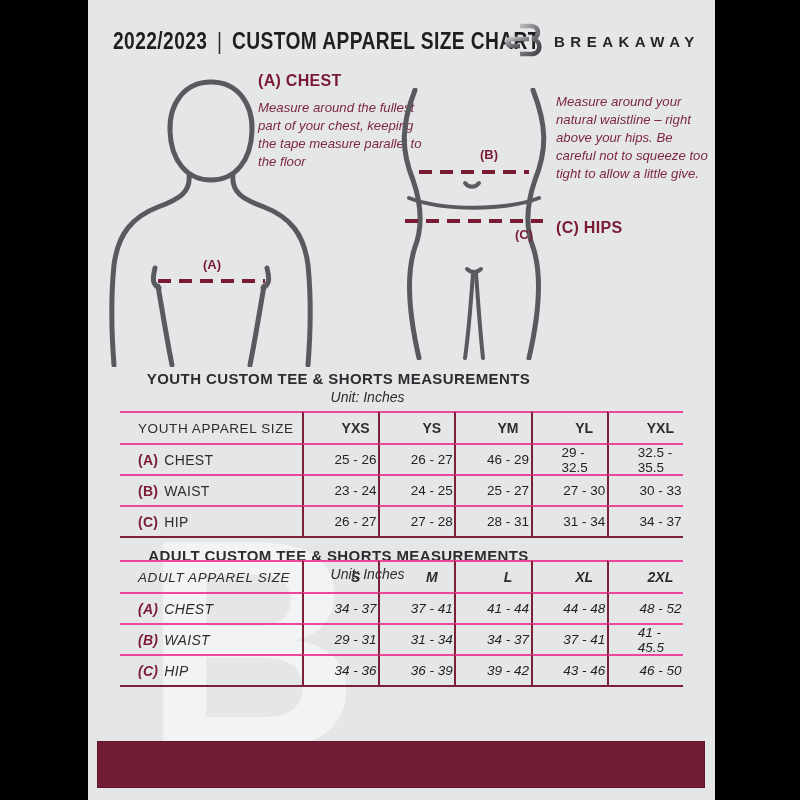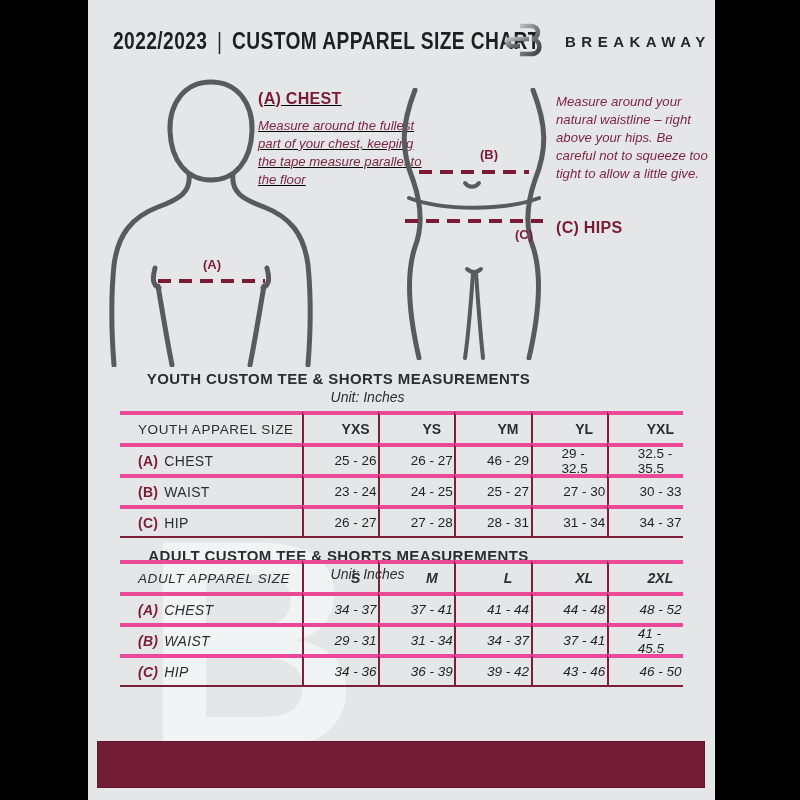--- a/index.html
+++ b/index.html
@@ -13,21 +13,21 @@
     background:#e5e6e8; overflow:hidden;
   }
   
   .doc-title {
     position:absolute; left:25px; top:27px; white-space:nowrap;
     transform:scaleX(0.8); transform-origin:left center;
     font-weight:700; font-size:24px; color:#1e1f21; letter-spacing:0.5px; z-index:2;
   }
   .doc-title .sep { font-weight:400; margin:0 12px; color:#2a2b2d; }
   .brand {
-    position:absolute; left:415px; top:20px; display:flex; align-items:center; gap:20px; z-index:2;
+    position:absolute; left:415px; top:20px; display:flex; align-items:center; gap:9px; z-index:2;
   }
   .brand-word { font-weight:700; font-size:15px; letter-spacing:5.5px; color:#262729; }
   
   .fig { position:absolute; z-index:2; }
   .fig-body { stroke:#595a5d; stroke-width:5; fill:none; stroke-linecap:round; }
   .dash { stroke:#7a1b33; stroke-width:4; stroke-dasharray:13 8; }
   .fig-label { font-family:"Liberation Sans",sans-serif; font-weight:700; font-size:13px; fill:#7a1b33; }
   .measure-block { position:absolute; width:168px; z-index:2; }
   .measure-heading { font-weight:700; font-size:16px; color:#7a1b33; letter-spacing:0.3px; }
   .measure-body {
@@ -43,21 +43,21 @@
     position:absolute; left:0; width:559px; text-align:center;
     font-style:italic; font-size:14px; color:#2c2d2f; z-index:2;
   }
   
   .size-table {
     position:absolute; left:32px; width:563px; z-index:2;
     display:grid; grid-template-columns:182px repeat(5, 1fr);
     border-bottom:2px solid #7e1f38;
   }
   .cell {
-    border-top:4px solid #ec4899; height:31px;
+    border-top:2px solid #ec4899; height:31px;
     display:flex; align-items:center; justify-content:center;
     font-size:13.5px; color:#1f2022;
   }
   .cell.hdr { height:32px; font-weight:700; font-size:14px; color:#2c2d2f; }
   .cell.rowhead {
     justify-content:flex-start; padding-left:18px; font-weight:400;
     font-size:14px; color:#2c2d2f; letter-spacing:0.3px;
   }
   .cell.rowhead.hdr { font-weight:400; font-size:13.5px; letter-spacing:0.6px; }
   .cell.vline { border-left:2px solid #7e1f38;padding-left:29px; }
@@ -104,21 +104,21 @@
     <svg class="fig" style="left:20px; top:72px;" width="205" height="295" viewBox="0 0 205 295">
       <path class="fig-body" d="M103,10 C129,10 145,31 144,59 C143,89 127,108 103,108 C79,108 63,89 62,59 C61,31 77,10 103,10 Z"></path>
       <path class="fig-body" d="M81,102 C83,120 72,127 50,135 C24,145 10,162 6,193 C3,223 3,255 6,293"></path>
       <path class="fig-body" d="M125,102 C123,120 134,127 156,135 C182,145 196,162 200,193 C203,223 203,255 200,293"></path>
       <path class="fig-body" d="M47,196 C44,208 45,213 51,216 M50,214 C55,243 59,268 64,293"></path>
       <path class="fig-body" d="M159,196 C162,208 161,213 155,216 M156,214 C151,243 147,268 142,293"></path>
       <line class="dash" x1="50" y1="209" x2="157" y2="209"></line>
       <text class="fig-label" x="104" y="197" text-anchor="middle">(A)</text>
     </svg>
 
-    <div class="measure-block" style="left:170px; top:90px;text-decoration:underline;">
+    <div class="measure-block" style="left:170px; top:72px;">
       <div class="measure-heading">(A) CHEST</div>
       <div class="measure-body">Measure around the fullest part of your chest, keeping the tape measure parallel to the floor</div>
     </div>
 
     <svg class="fig" style="left:300px; top:88px;" width="172" height="272" viewBox="0 0 172 272">
       <path class="fig-body" d="M27,2 C13,38 13,62 25,92 C33,115 35,138 27,159 C19,183 20,222 31,270"></path>
       <path class="fig-body" d="M145,2 C159,38 159,62 147,92 C139,115 137,138 145,159 C153,183 152,222 141,270"></path>
       <path class="fig-body" style="stroke-width:4" d="M77,95 C81,100 87,100 91,95"></path>
       <path class="fig-body" style="stroke-width:4" d="M21,110 C55,123 117,123 151,110"></path>
       <path class="fig-body" style="stroke-width:4" d="M79,181 C83,185 89,185 93,181"></path>

